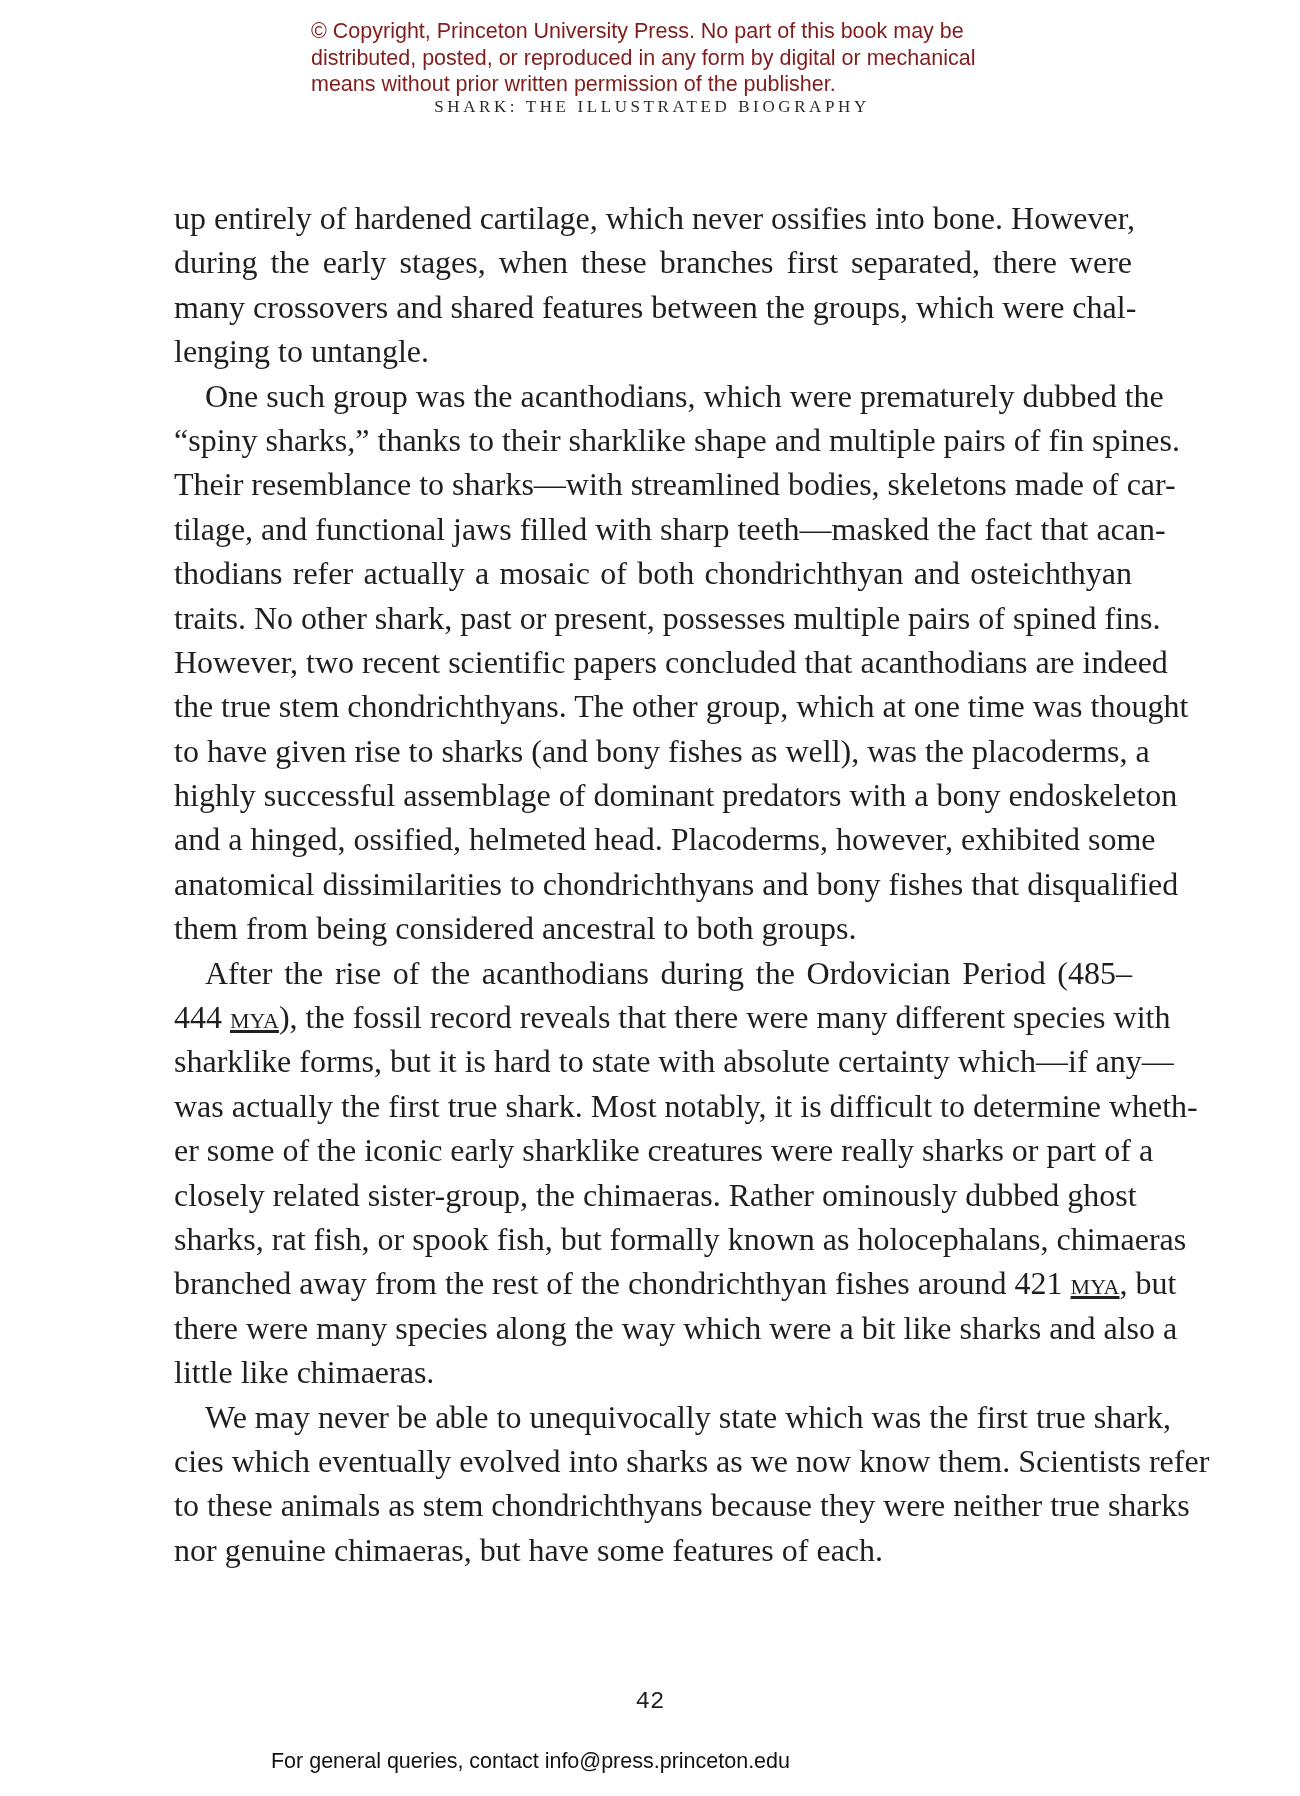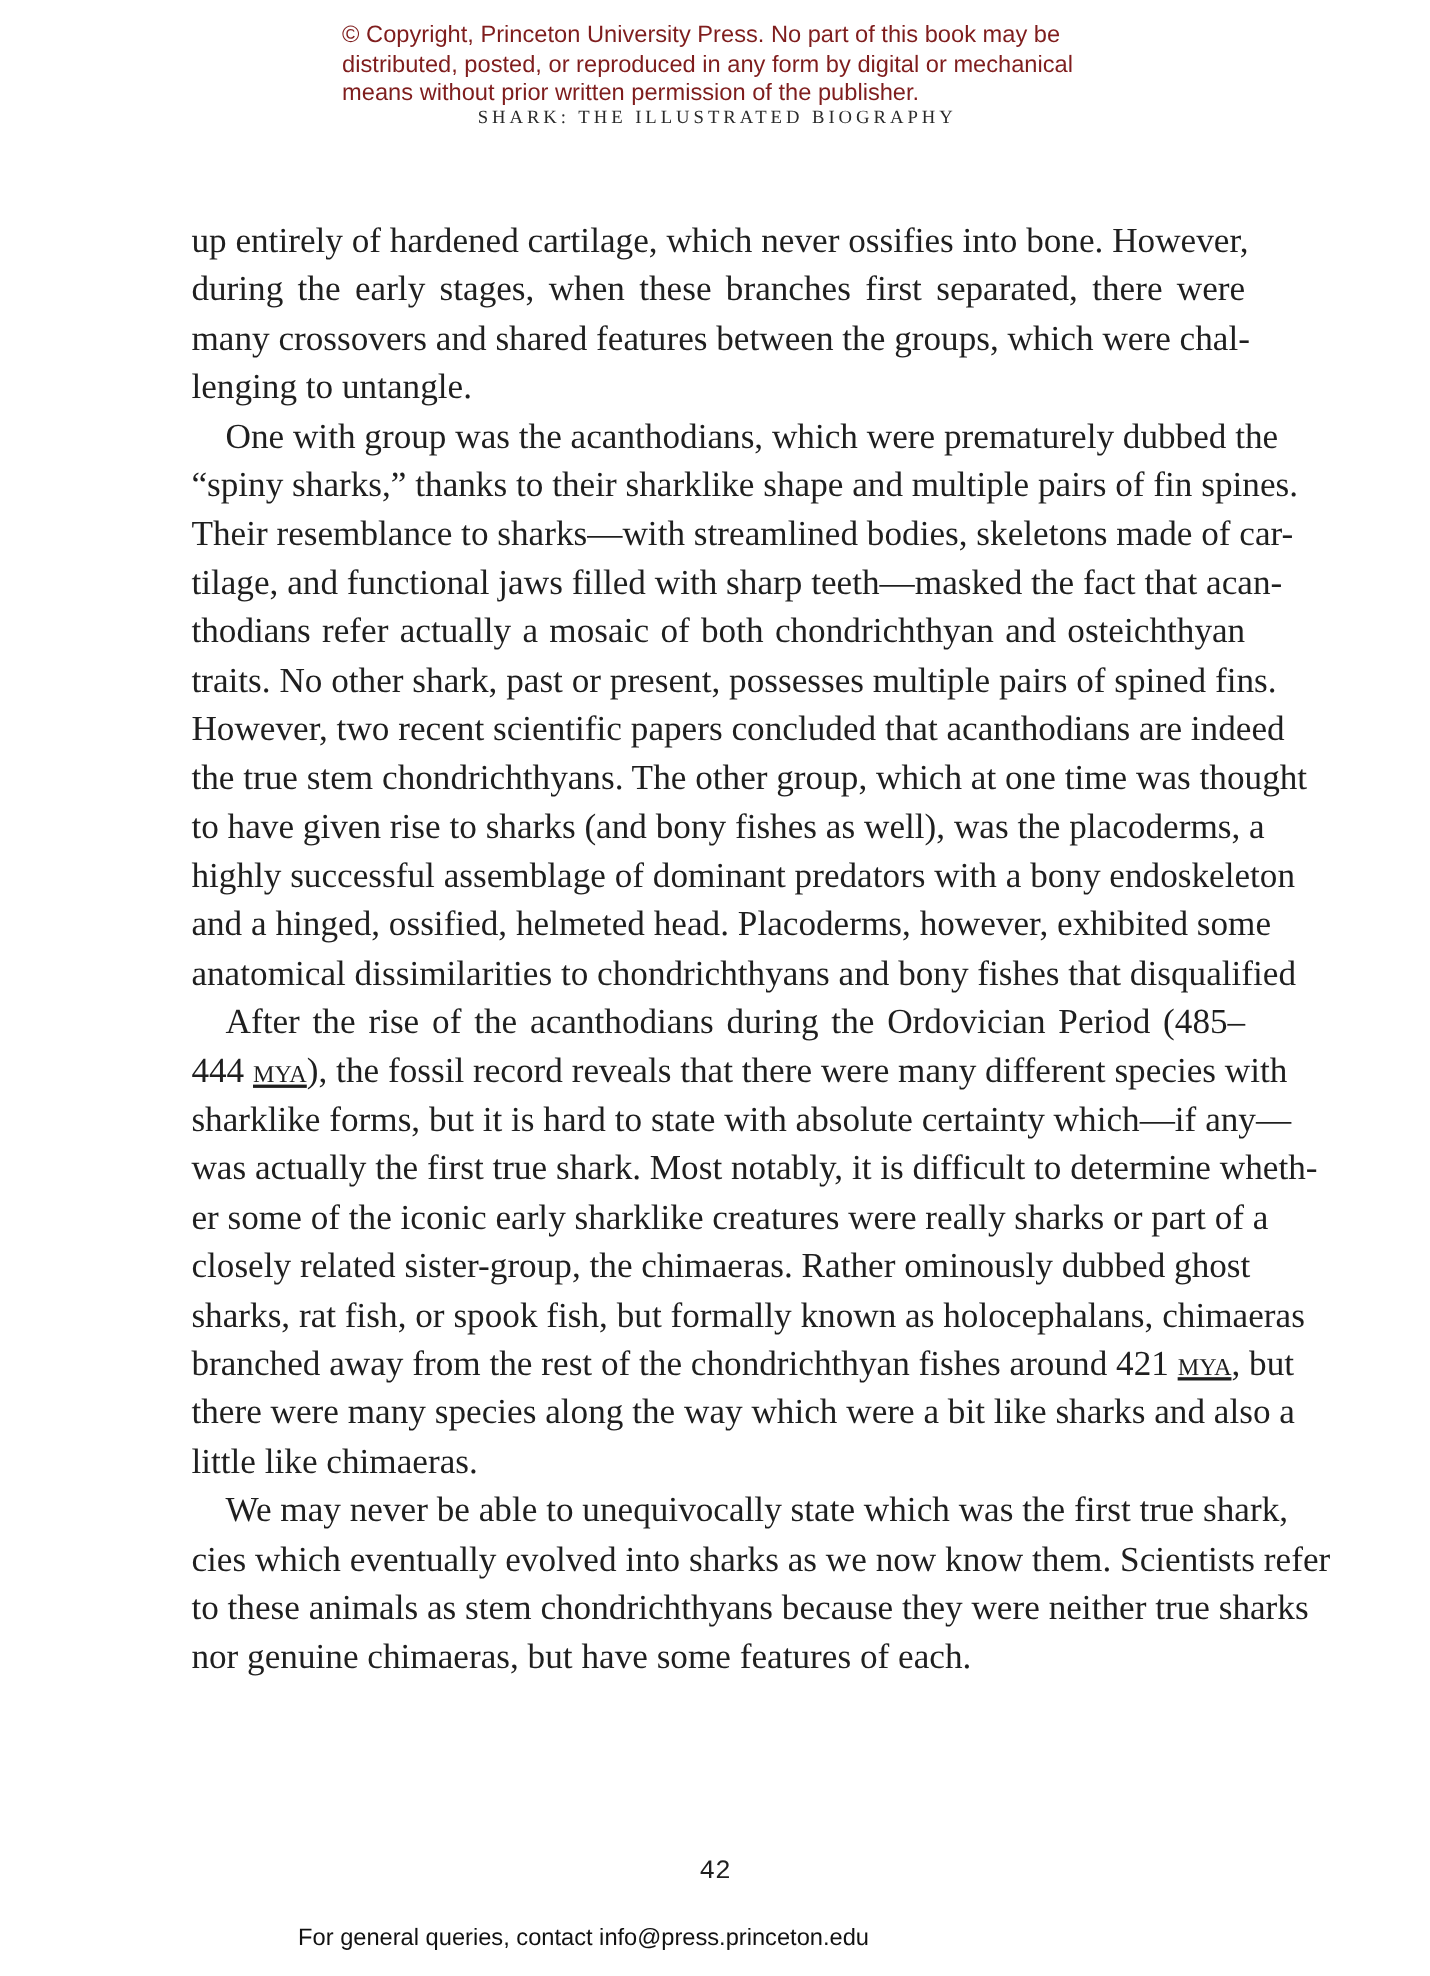--- a/index.html
+++ b/index.html
@@ -104,32 +104,33 @@
 <div class="running-head">SHARK: THE ILLUSTRATED BIOGRAPHY</div>
 
 <div class="body-text">
   <p>
       <span class="line">up entirely of hardened cartilage, which never ossifies into bone. However,</span>
       <span class="line">during the early stages, when these branches first separated, there were</span>
       <span class="line">many crossovers and shared features between the groups, which were chal-</span>
       <span class="line last">lenging to untangle.</span>
     </p>
   <p>
-      <span class="line" style="text-indent: 31px;">One with group was the acanthodians, which were prematurely dubbed the</span>
+      <span class="line" style="text-indent: 31px;">One such group was the acanthodians, which were prematurely dubbed the</span>
       <span class="line">“spiny sharks,” thanks to their sharklike shape and multiple pairs of fin spines.</span>
       <span class="line">Their resemblance to sharks—with streamlined bodies, skeletons made of car-</span>
       <span class="line">tilage, and functional jaws filled with sharp teeth—masked the fact that acan-</span>
       <span class="line">thodians refer actually a mosaic of both chondrichthyan and osteichthyan</span>
       <span class="line">traits. No other shark, past or present, possesses multiple pairs of spined fins.</span>
       <span class="line">However, two recent scientific papers concluded that acanthodians are indeed</span>
       <span class="line">the true stem chondrichthyans. The other group, which at one time was thought</span>
       <span class="line">to have given rise to sharks (and bony fishes as well), was the placoderms, a</span>
       <span class="line">highly successful assemblage of dominant predators with a bony endoskeleton</span>
       <span class="line">and a hinged, ossified, helmeted head. Placoderms, however, exhibited some</span>
       <span class="line">anatomical dissimilarities to chondrichthyans and bony fishes that disqualified</span>
+      <span class="line last">them from being considered ancestral to both groups.</span>
     </p>
   <p>
       <span class="line" style="text-indent: 31px;">After the rise of the acanthodians during the Ordovician Period (485–</span>
       <span class="line">444 <span class="sc">MYA</span>), the fossil record reveals that there were many different species with</span>
       <span class="line">sharklike forms, but it is hard to state with absolute certainty which—if any—</span>
       <span class="line">was actually the first true shark. Most notably, it is difficult to determine wheth-</span>
       <span class="line">er some of the iconic early sharklike creatures were really sharks or part of a</span>
       <span class="line">closely related sister-group, the chimaeras. Rather ominously dubbed ghost</span>
       <span class="line">sharks, rat fish, or spook fish, but formally known as holocephalans, chimaeras</span>
       <span class="line">branched away from the rest of the chondrichthyan fishes around 421 <span class="sc">MYA</span>, but</span>

